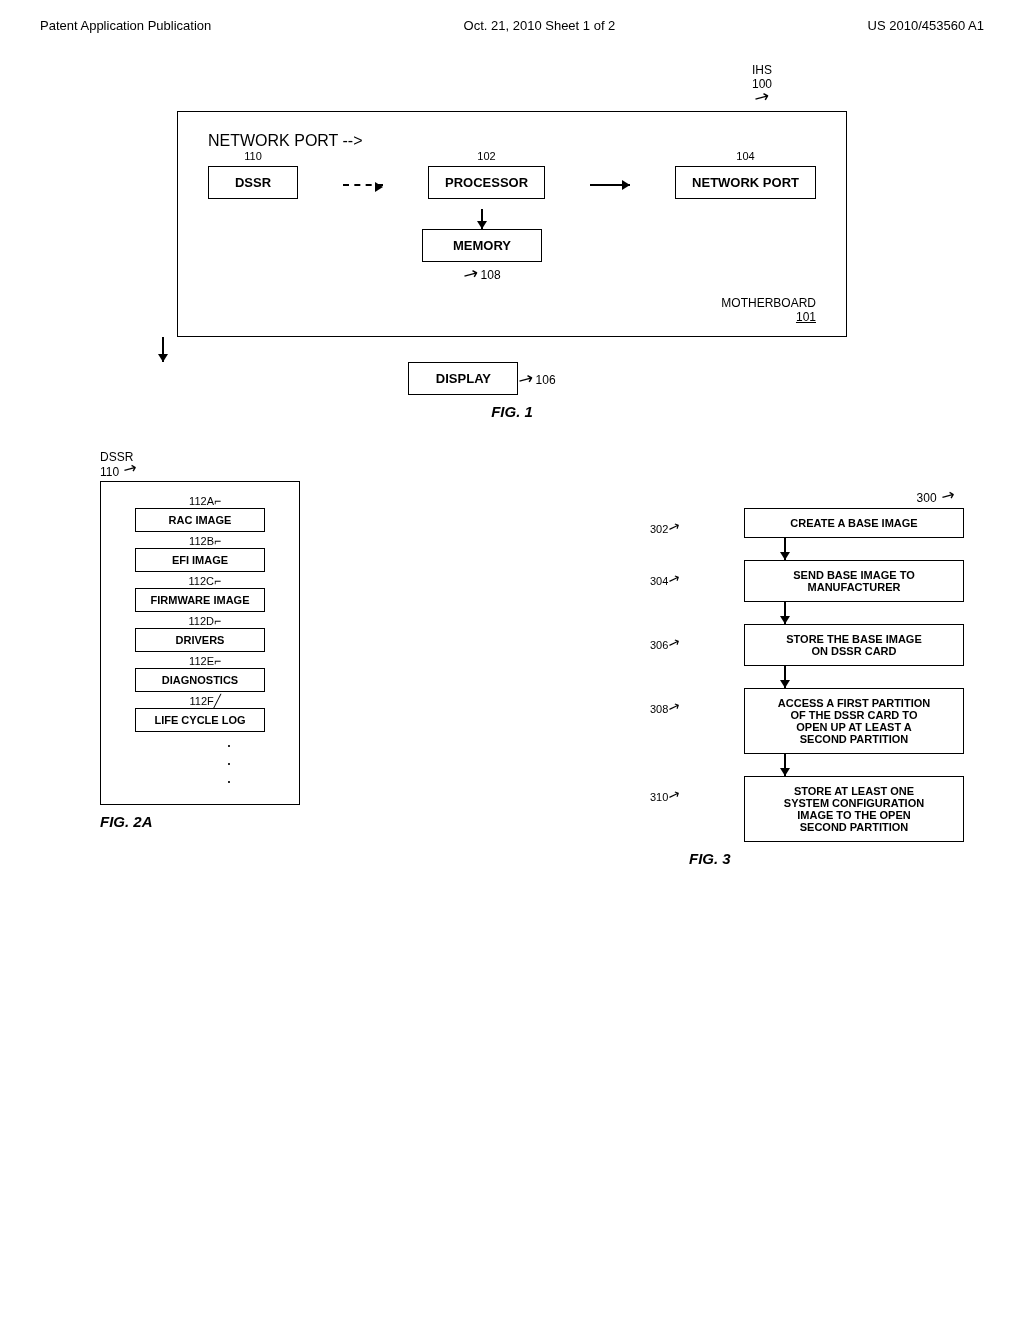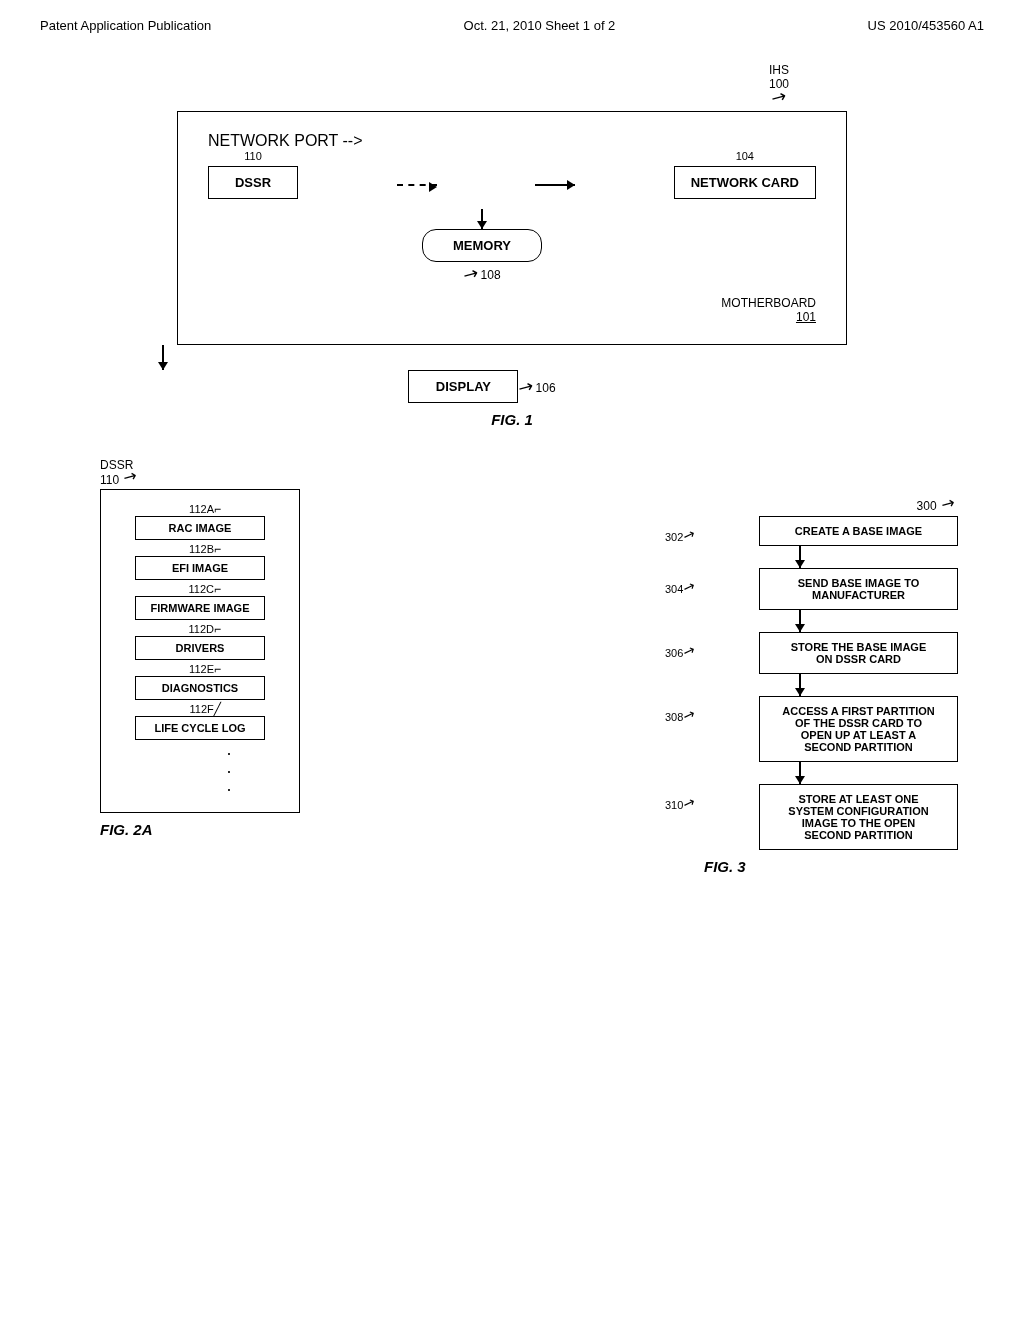--- a/index.html
+++ b/index.html
@@ -29,21 +29,21 @@
     
     .fig1-container {
       display: flex;
       flex-direction: column;
       align-items: center;
       margin-bottom: 30px;
     }
 
     .motherboard-box {
       border: 1.5px solid #000;
-      padding: 20px 30px 20px 30px;
+      padding: 20px 30px 12px 30px;
       position: relative;
       width: 670px;
     }
 
     .mb-row {
       display: flex;
       align-items: center;
       justify-content: space-between;
       margin-bottom: 10px;
     }
@@ -174,21 +174,21 @@
     .fig3-section {
       flex: 0 0 320px;
     }
 
     .fig3-box {
       border: 1.5px solid #000;
       padding: 8px 14px;
       font-size: 11px;
       font-weight: bold;
       text-align: center;
-      width: 199px;
+      width: 220px;
       margin-left: 60px;
     }
 
     .fig3-arrow-down {
       width: 2px;
       height: 22px;
       background: #000;
       margin: 0 auto 0 170px;
       position: relative;
     }
@@ -224,59 +224,63 @@
   <span>Patent Application Publication</span>
   <span>Oct. 21, 2010   Sheet 1 of 2</span>
   <span>US 2010/453560 A1</span>
 </div>
 
 <div class="content">
 
   <div class="fig1-container">
 
     <div style="width:580px; display:flex; justify-content:flex-end; margin-bottom:2px;">
-      <div style="text-align:center; font-size:12px; margin-right:13px;">
+      <div style="text-align:center; font-size:12px; margin-right:30px;">
         <div style="font-size:12px;">IHS</div>
         <div style="font-size:12px;">100</div>
         <div style="font-size:18px; transform:rotate(210deg); display:inline-block; margin-top:-4px;">↙</div>
       </div>
     </div>
 
     <div class="motherboard-box">
        NETWORK PORT --&gt;
       <div class="mb-row">
         <div style="display:flex; flex-direction:column; align-items:center;">
           <div style="font-size:11px; margin-bottom:4px;">110</div>
           <div class="component-box">DSSR</div>
         </div>
 
         <div style="display:flex; flex-direction:column; align-items:center; justify-content:flex-end; padding-bottom:0; margin-top:20px;">
           <div class="arrow-dashed"></div>
         </div>
 
+        <div style="display:flex; flex-direction:column; align-items:center;">
+          <div style="font-size:11px; margin-bottom:4px;">102</div>
+          <div class="component-box">PROCESSOR</div>
+        </div>
 
         <div style="display:flex; align-items:center; margin-top:20px;">
           <div class="arrow-right"></div>
         </div>
 
         <div style="display:flex; flex-direction:column; align-items:center;">
           <div style="font-size:11px; margin-bottom:4px;">104</div>
-          <div class="component-box">NETWORK CARD</div>
+          <div class="component-box">NETWORK PORT</div>
         </div>
       </div>
 
       
       <div style="display:flex; justify-content:center; margin-left:-60px;">
         <div class="arrow-down" style="height:20px;"></div>
       </div>
 
       
       <div style="display:flex; justify-content:center; margin-left:-60px; margin-top:0px;">
         <div style="display:flex; flex-direction:column; align-items:center;">
-          <div class="component-box" style="min-width:120px;border-radius:14px;">MEMORY</div>
+          <div class="component-box" style="min-width:120px;">MEMORY</div>
           <div style="display:flex; align-items:center; margin-top:2px;">
             <div style="font-size:18px; transform:rotate(210deg); display:inline-block;">↙</div>
             <div style="font-size:12px; margin-left:2px;">108</div>
           </div>
         </div>
       </div>
 
       
       <div style="text-align:right; margin-top:10px;">
         <div style="font-size:12px;">MOTHERBOARD</div>

